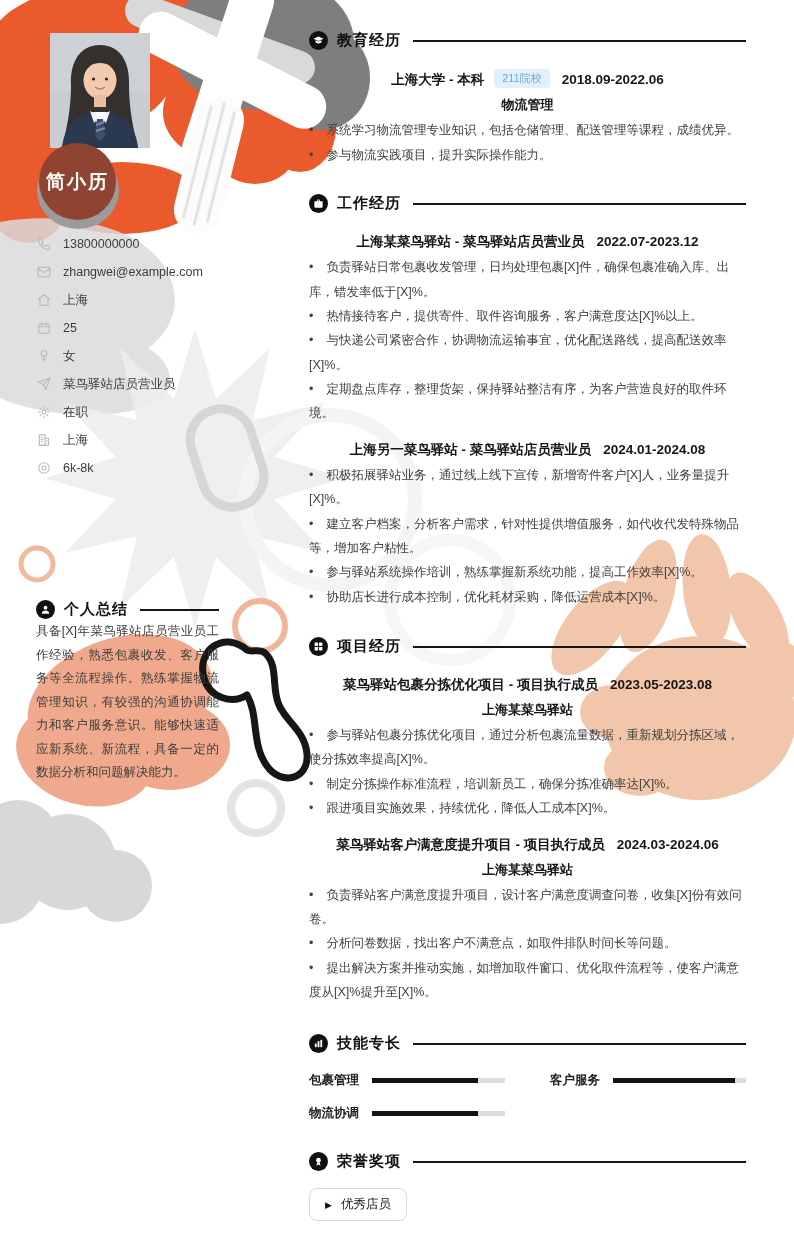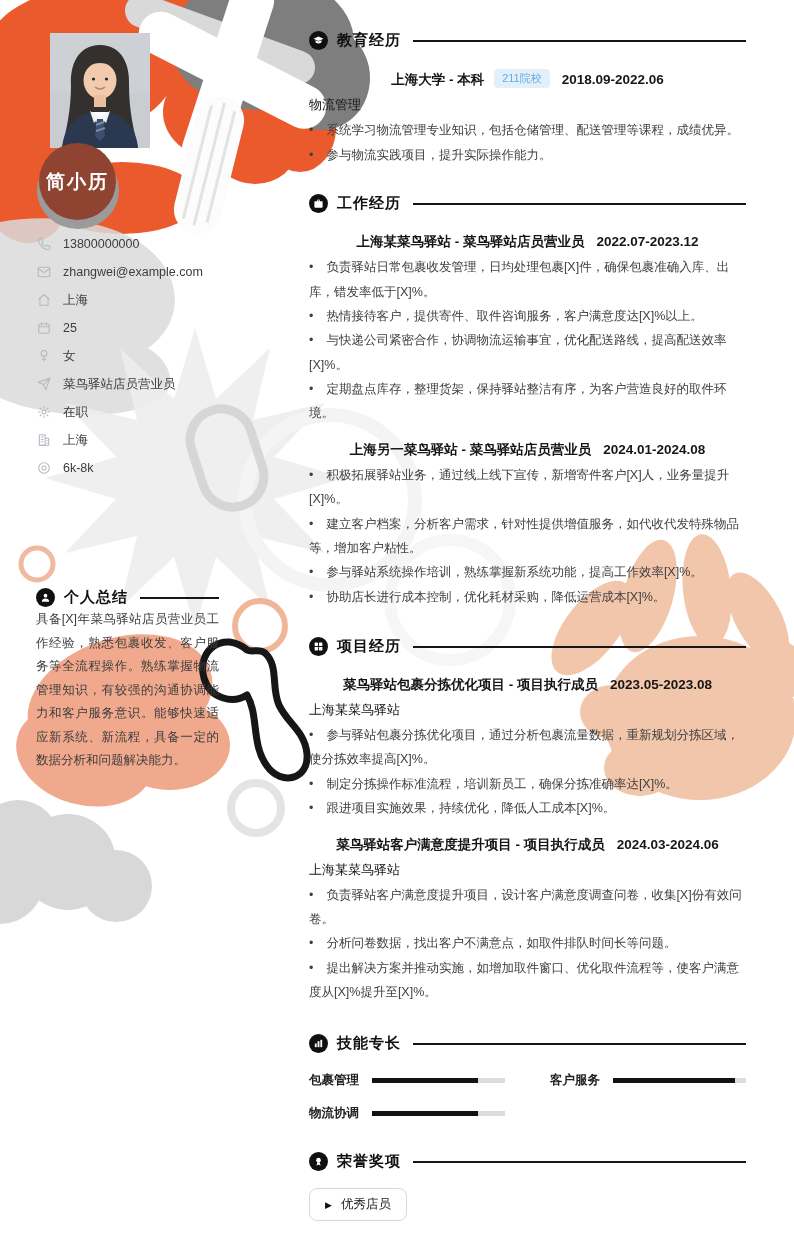--- a/index.html
+++ b/index.html
@@ -18,21 +18,21 @@
   .name-ring{position:absolute;left:0;top:9px;width:82px;height:77px;border-radius:50%;background:#9b9b9b;}
   .name-disc{position:absolute;left:2px;top:0;width:77px;height:77px;border-radius:50%;
     background:#8e4431;display:flex;align-items:center;justify-content:center;}
   .name-disc span{color:#fff;font-size:19px;font-weight:bold;letter-spacing:2px;}
 
   .contact{position:absolute;left:37px;top:230px;width:240px;z-index:2;}
   .c-row{display:flex;align-items:center;height:28px;font-size:12.5px;color:#3d3d3d;}
   .c-icon{width:15px;height:15px;margin-right:11px;color:#b4b9bf;flex-shrink:0;display:flex;align-items:center;}
   .c-icon svg{width:14px;height:14px;stroke:currentColor;fill:none;stroke-width:1.8;stroke-linecap:round;stroke-linejoin:round;}
 
-  .summary{position:absolute;left:36px;top:588px;width:183px;z-index:2;}
+  .summary{position:absolute;left:36px;top:600px;width:183px;z-index:2;}
   .summary p{margin:1px 0 0 0;font-size:12.5px;line-height:1.88;color:#3d3d3d;text-align:justify;}
 
   
   .sec-head{display:flex;align-items:center;}
   .sec-icon{width:19px;height:19px;border-radius:50%;background:#101010;flex-shrink:0;
     display:flex;align-items:center;justify-content:center;margin-right:9px;}
   .sec-icon svg{width:11px;height:11px;fill:#fff;}
   .sec-title{font-size:15px;font-weight:bold;color:#111;letter-spacing:1px;white-space:nowrap;}
   .sec-rule{flex:1;height:2px;background:#151515;margin-left:12px;}
 
@@ -44,21 +44,21 @@
   .sec-skill{margin-top:30px;}
   .sec-honor{margin-top:30px;}
 
   .entry{margin-top:20px;}
   .entry-head{display:flex;justify-content:center;align-items:baseline;}
   .entry-left{display:flex;align-items:center;}
   .entry-title{font-size:13.5px;font-weight:bold;color:#161616;}
   .entry-date{font-size:13.5px;font-weight:bold;color:#161616;white-space:nowrap;margin-left:12px;}
   .badge{display:inline-block;margin-left:10px;background:#e1f0fb;color:#69abdd;
     font-size:11px;padding:2px 8px;border-radius:4px;line-height:1.4;transform:translateY(-1px);}
-  .entry-sub{font-size:13px;font-weight:normal;color:#161616;margin-top:7px;}
+  .entry-sub{font-size:13px;font-weight:bold;color:#161616;margin-top:7px;text-align:center;}
 
   ul.bullets{list-style:none;margin:4px 0 0 0;padding:0;font-size:12.5px;color:#404040;line-height:1.95;}
   ul.bullets li::before{content:"•";margin-right:13px;}
 
   
   .skill-grid{display:grid;grid-template-columns:1fr 1fr;column-gap:45px;row-gap:16px;margin-top:19px;}
   .skill{display:flex;align-items:center;}
   .skill-label{font-size:12.5px;font-weight:bold;color:#222;width:63px;flex-shrink:0;}
   .skill-track{flex:1;height:5px;background:#dcdcdc;}
   .skill-fill{height:100%;background:#121212;}

